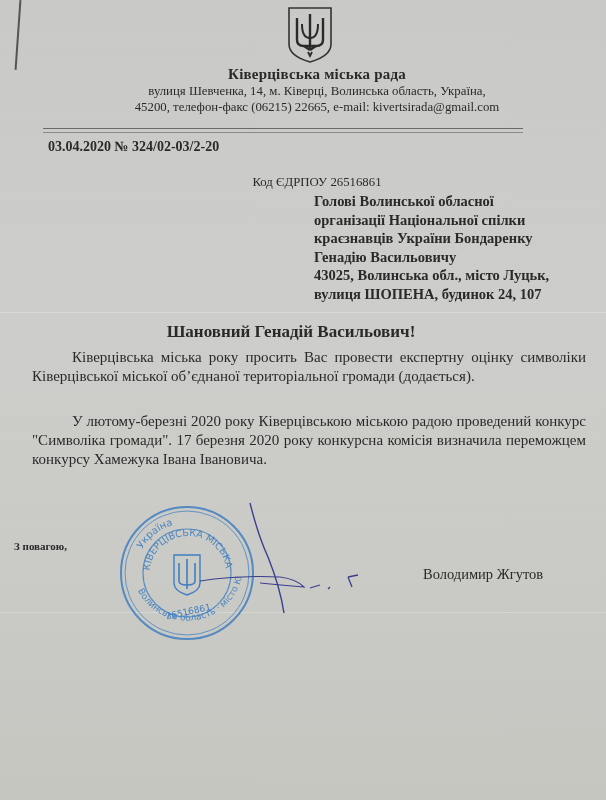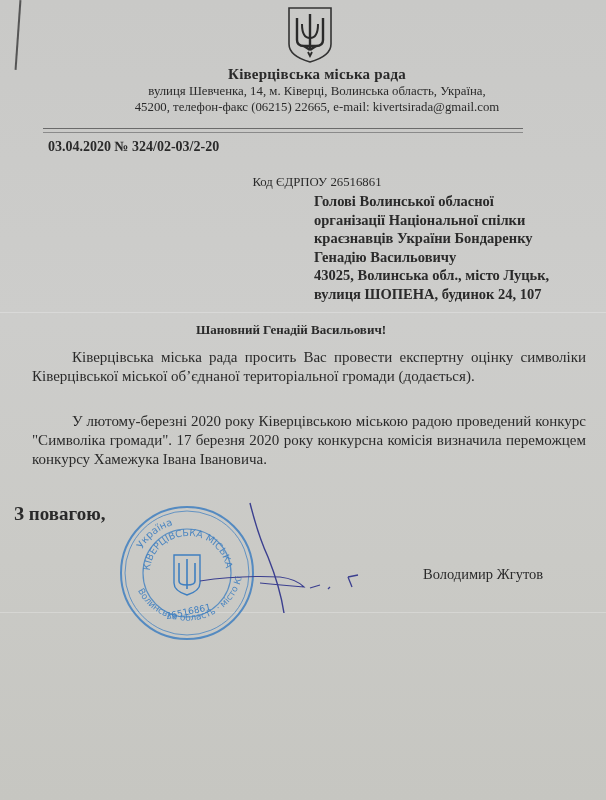--- a/index.html
+++ b/index.html
@@ -18,27 +18,27 @@
   .addr { left:0; width:606px; text-align:center; font-size:12.8px; line-height:16px; padding-left:28px; box-sizing:border-box; }
   .addr1 { top:83px; }
   .addr2 { top:99px; }
   .addr3 { top:130px;margin-top:44px; }
   .rule { left:43px; top:128px; width:480px; height:3px; border-top:1.5px solid #6a6a6a; border-bottom:1px solid #8a8a8a; }
   .outnum { left:48px; top:139px; font-weight:bold; font-size:14px; }
 
   .recipient { left:314px; top:192px; font-weight:bold; font-size:14.5px; line-height:18.5px; width:300px; }
   .recipient div { white-space:nowrap; }
 
-  .salutation { left:0; width:582px; top:322px; text-align:center; font-weight:bold; font-size:13px; box-sizing:border-box; }
+  .salutation { left:0; width:582px; top:322px; text-align:center; font-weight:bold; font-size:17px; box-sizing:border-box; }
   .para { left:32px; width:554px; font-size:15px; line-height:19px; text-align:justify; }
   .p1 { top:348px; }
   .p2 { top:412px;font-family:Liberation Serif, serif; }
   .para span.ind { display:inline-block; width:40px; }
 
-  .closing { left:14px; top:504px; font-weight:bold; font-size:19px; line-height:20px; }
+  .closing { left:14px; top:536px; font-weight:bold; font-size:11px; line-height:20px; }
   .signer { left:423px; top:566px; font-weight:normal; font-size:14.5px; }
 
   .stamp { left:114px; top:503px; width:146px; height:140px; }
   .signature { left:200px; top:495px; width:220px; height:130px; }
 </style>
 </head>
 <body>
 
 <div class="crease" style="top:312px"></div>
 <div class="crease" style="top:612px"></div>
@@ -64,21 +64,21 @@
   <div>Голові Волинської обласної</div>
   <div>організації Національної спілки</div>
   <div>краєзнавців України Бондаренку</div>
   <div>Генадію Васильовичу</div>
   <div>43025, Волинська обл., місто Луцьк,</div>
   <div>вулиця ШОПЕНА, будинок 24, 107</div>
 </div>
 
 <div class="abs salutation">Шановний Генадій Васильович!</div>
 
-<div class="abs para p1"><span class="ind"></span><span>Ківерцівська міська рада просить Вас провести експертну оцінку символіки Ківерцівської міської об’єднаної територіальної громади (додається).</span></div>
+<div class="abs para p1"><span class="ind"></span><span>Ківерцівська міська року просить Вас провести експертну оцінку символіки Ківерцівської міської об’єднаної територіальної громади (додається).</span></div>
 <div class="abs para p2"><span class="ind"></span><span>У лютому-березні 2020 року Ківерцівською міською радою проведений конкурс "Символіка громади". 17 березня 2020 року конкурсна комісія визначила переможцем конкурсу Хамежука Івана Івановича.</span></div>
 
 <div class="abs closing">
   <div>З повагою,</div>
 </div>
 
 <svg class="abs stamp" viewBox="0 0 146 140">
   <defs>
     <path id="ringTop" d="M22 74 A52 50 0 0 1 126 66"></path>
     <path id="ringBottom" d="M18 70 A56 56 0 0 0 128 74"></path>

